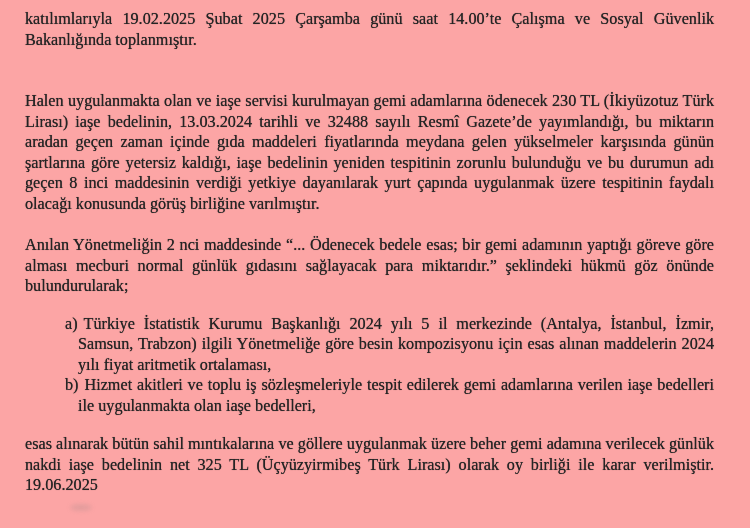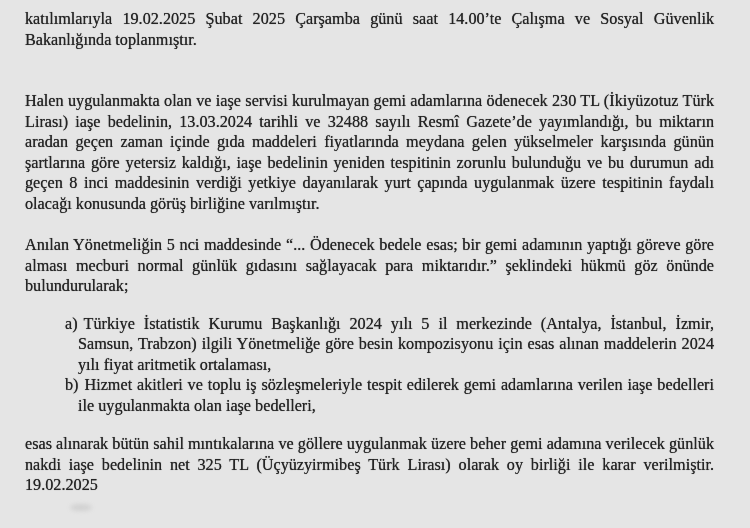--- a/index.html
+++ b/index.html
@@ -5,21 +5,21 @@
 <style>
   html, body {
     margin: 0;
     padding: 0;
     background: #ffffff;
   }
   .page {
     position: relative;
     width: 750px;
     height: 528px;
-    background: #e5e5e5;
+    background: #fca5a5;
     overflow: hidden;
   }
   .textblock {
     position: absolute;
     left: 25px;
     top: 9px;
     width: 689px;
     font-family: "Liberation Serif", "DejaVu Serif", serif;
     font-size: 16.2px;
     line-height: 20.5px;
@@ -61,29 +61,29 @@
 </head>
 <body>
 
 <div class="page">
   <div class="textblock">
 
     <p class="para para-opening">katılımlarıyla 19.02.2025 Şubat 2025 Çarşamba günü saat 14.00’te Çalışma ve Sosyal Güvenlik Bakanlığında toplanmıştır.</p>
 
     <p class="para para-main">Halen uygulanmakta olan ve iaşe servisi kurulmayan gemi adamlarına ödenecek 230 TL (İkiyüzotuz Türk Lirası) iaşe bedelinin, 13.03.2024 tarihli ve 32488 sayılı Resmî Gazete’de yayımlandığı, bu miktarın aradan geçen zaman içinde gıda maddeleri fiyatlarında meydana gelen yükselmeler karşısında günün şartlarına göre yetersiz kaldığı, iaşe bedelinin yeniden tespitinin zorunlu bulunduğu ve bu durumun adı geçen 8 inci maddesinin verdiği yetkiye dayanılarak yurt çapında uygulanmak üzere tespitinin faydalı olacağı konusunda görüş birliğine varılmıştır.</p>
 
-    <p class="para para-provision">Anılan Yönetmeliğin 5 nci maddesinde “... Ödenecek bedele esas; bir gemi adamının yaptığı göreve göre alması mecburi normal günlük gıdasını sağlayacak para miktarıdır.” şeklindeki hükmü göz önünde bulundurularak;</p>
+    <p class="para para-provision">Anılan Yönetmeliğin 2 nci maddesinde “... Ödenecek bedele esas; bir gemi adamının yaptığı göreve göre alması mecburi normal günlük gıdasını sağlayacak para miktarıdır.” şeklindeki hükmü göz önünde bulundurularak;</p>
 
     <div class="list">
       <p class="list-item">
         <span class="list-marker">a)</span><span>Türkiye İstatistik Kurumu Başkanlığı 2024 yılı 5 il merkezinde (Antalya, İstanbul, İzmir, Samsun, Trabzon) ilgili Yönetmeliğe göre besin kompozisyonu için esas alınan maddelerin 2024 yılı fiyat aritmetik ortalaması,</span>
       </p>
       <p class="list-item">
         <span class="list-marker">b)</span><span>Hizmet akitleri ve toplu iş sözleşmeleriyle tespit edilerek gemi adamlarına verilen iaşe bedelleri ile uygulanmakta olan iaşe bedelleri,</span>
       </p>
     </div>
 
-    <p class="para">esas alınarak bütün sahil mıntıkalarına ve göllere uygulanmak üzere beher gemi adamına verilecek günlük nakdi iaşe bedelinin net 325 TL (Üçyüzyirmibeş Türk Lirası) olarak oy birliği ile karar verilmiştir. 19.02.2025</p>
+    <p class="para">esas alınarak bütün sahil mıntıkalarına ve göllere uygulanmak üzere beher gemi adamına verilecek günlük nakdi iaşe bedelinin net 325 TL (Üçyüzyirmibeş Türk Lirası) olarak oy birliği ile karar verilmiştir. 19.06.2025</p>
 
   </div>
 
   <div class="scan-artifact"></div>
 </div>
 
 </body></html>

